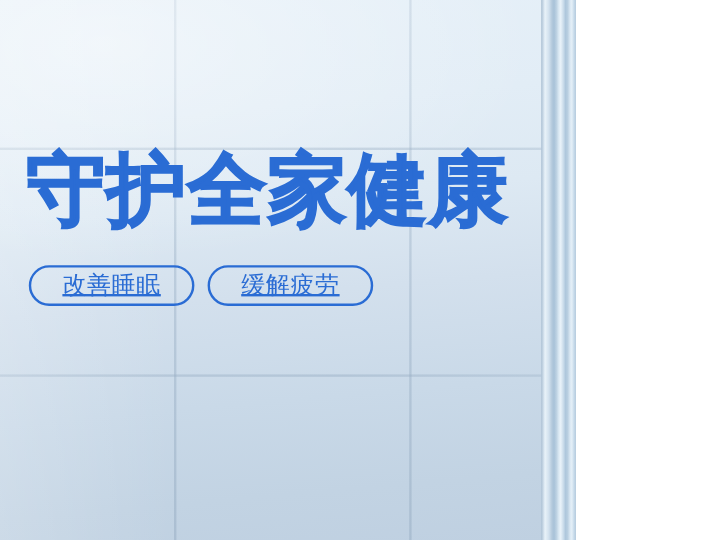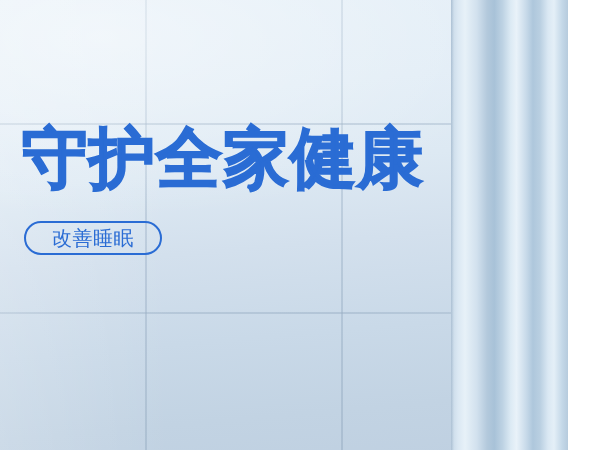--- a/index.html
+++ b/index.html
@@ -3,21 +3,21 @@
 <meta charset="utf-8">
 <style>
   html, body {
     margin: 0;
     padding: 0;
     background: #ffffff;
   }
 
   #banner {
     position: relative;
-    width: 568px;
+    width: 480px;
     height: 450px;
     overflow: hidden;
     font-family: "Liberation Sans", "DejaVu Sans", sans-serif;
     
     background:
       linear-gradient(175deg,
         #e6f0f8 0%,
         #e2edf6 22%,
         #dde9f3 38%,
         #d3e0ed 54%,
@@ -134,20 +134,21 @@
     padding: 0 26px;
     border: 2px solid #2a6cd4;
     border-radius: 19px;
     color: #2a6cd4;
     font-size: 20px;
     line-height: 20px;
     font-weight: 400;
     letter-spacing: 0.5px;
     white-space: nowrap;
     background: transparent;
+    text-decoration: underline;
   }
 </style>
 </head>
 <body>
 
 <div id="banner">
 
   <div class="tile-grid">
     <div class="grid-line-v v1"></div>
     <div class="grid-line-v v2"></div>
@@ -159,15 +160,18 @@
 
   <div class="pillar"></div>
   <div class="pillar-edge"></div>
 
   <div class="headline">守护全家健康</div>
 
   <div class="pill-row">
     <div class="pill">
       <span>改善睡眠</span>
     </div>
+    <div class="pill">
+      <span>缓解疲劳</span>
+    </div>
   </div>
 
 </div>
 
 </body></html>

